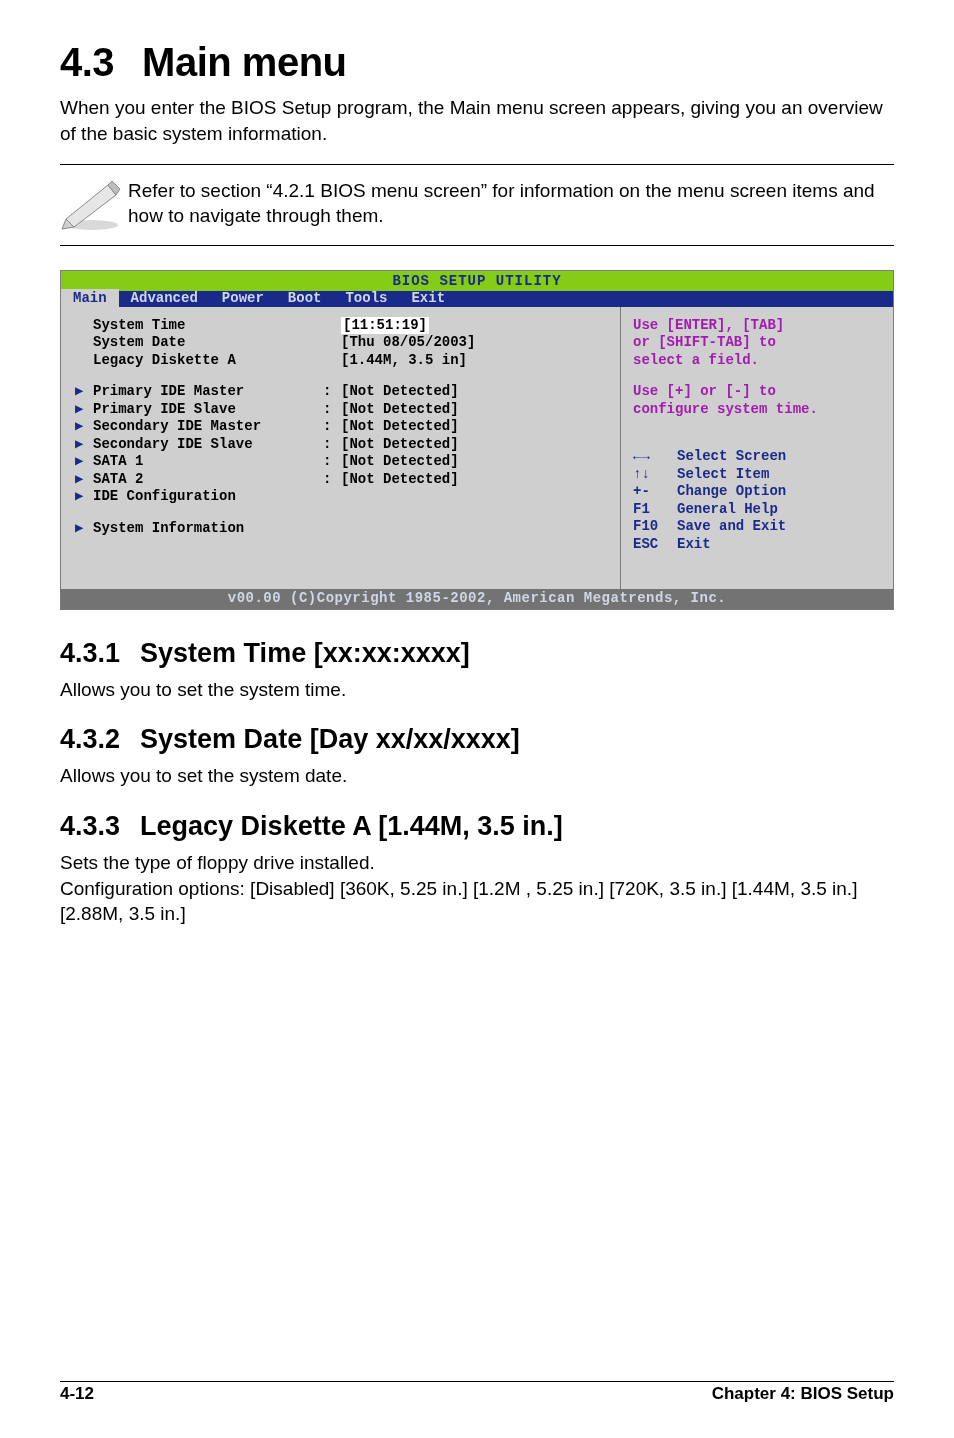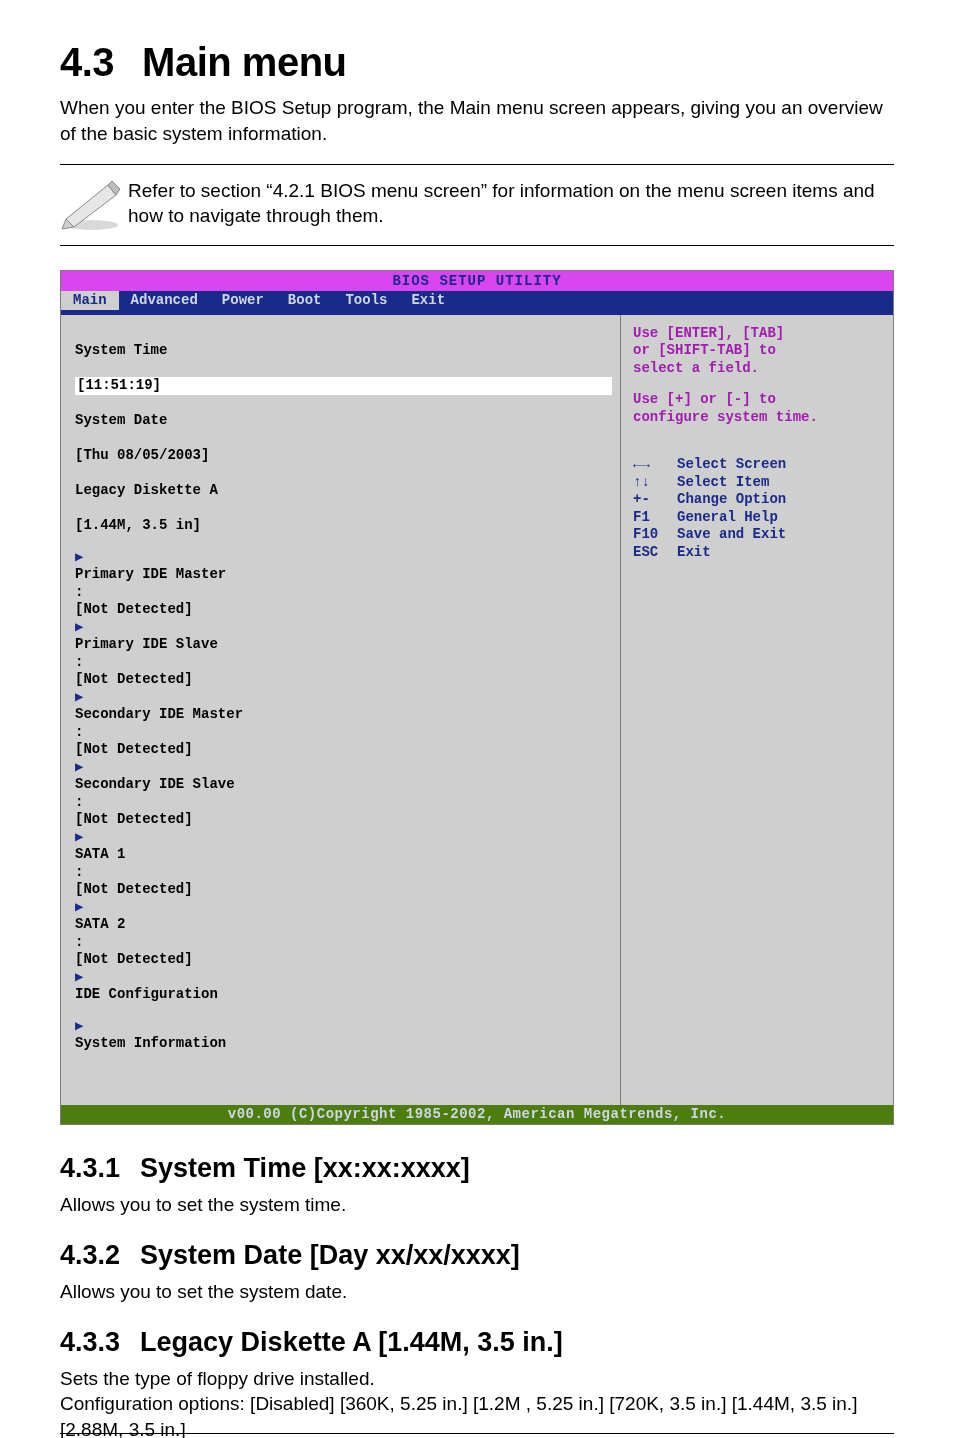--- a/index.html
+++ b/index.html
@@ -51,34 +51,34 @@
   .bios-box {
     border: 1px solid #7c7c7c;
     background: #cfcfcf;
     font-family: "Courier New", monospace;
     font-size: 14px;
     line-height: 1.25;
     color: #000;
     margin-bottom: 28px;
   }
   .bios-title {
-    background: #d946ef;
+    background: #84cc16;
     color: #1a2a8a;
     font-weight: bold;
     text-align: center;
     padding: 2px 0 0 0;
     letter-spacing: 1px;
   }
   .bios-menu {
     background: #1a2a8a;
     color: #cfd6e6;
     display: flex;
-    align-items: flex-start;
-    font-weight: bold;
-    height: 24px;
+    align-items: center;
+    font-weight: bold;
+    height: 16px;
   }
   .bios-menu .tab {
     padding: 1px 12px;
     white-space: pre;
   }
   .bios-menu .tab.active {
     background: #cfcfcf;
     color: #1a2a8a;
   }
   .bios-body {
@@ -90,21 +90,20 @@
   }
   .bios-right {
     width: 250px;
     border-left: 1px solid #7c7c7c;
     padding: 10px 10px 18px 12px;
     font-weight: bold;
   }
   .bios-row {
     display: flex;
     white-space: pre;
-    flex-direction: column;
   }
   .bios-row .arrow {
     width: 18px;
     color: #1a2a8a;
     font-weight: bold;
   }
   .bios-row .label {
     width: 230px;
     font-weight: bold;
   }
@@ -116,21 +115,21 @@
     padding: 0 2px;
   }
   .bios-right .help-line { color: #a21caf; }
   .bios-right .keys {
     margin-top: 30px;
     color: #1a2a8a;
   }
   .bios-right .keys .krow { display: flex; }
   .bios-right .keys .k { width: 44px; }
   .bios-footer {
-    background: #4d7c0f;
+    background: #737373;
     color: #cfd6e6;
     text-align: center;
     font-weight: bold;
     padding: 1px 0;
     letter-spacing: 0.5px;
   }
   h2.subsection {
     font-size: 27px;
     font-weight: bold;
     margin: 22px 0 8px 0;

